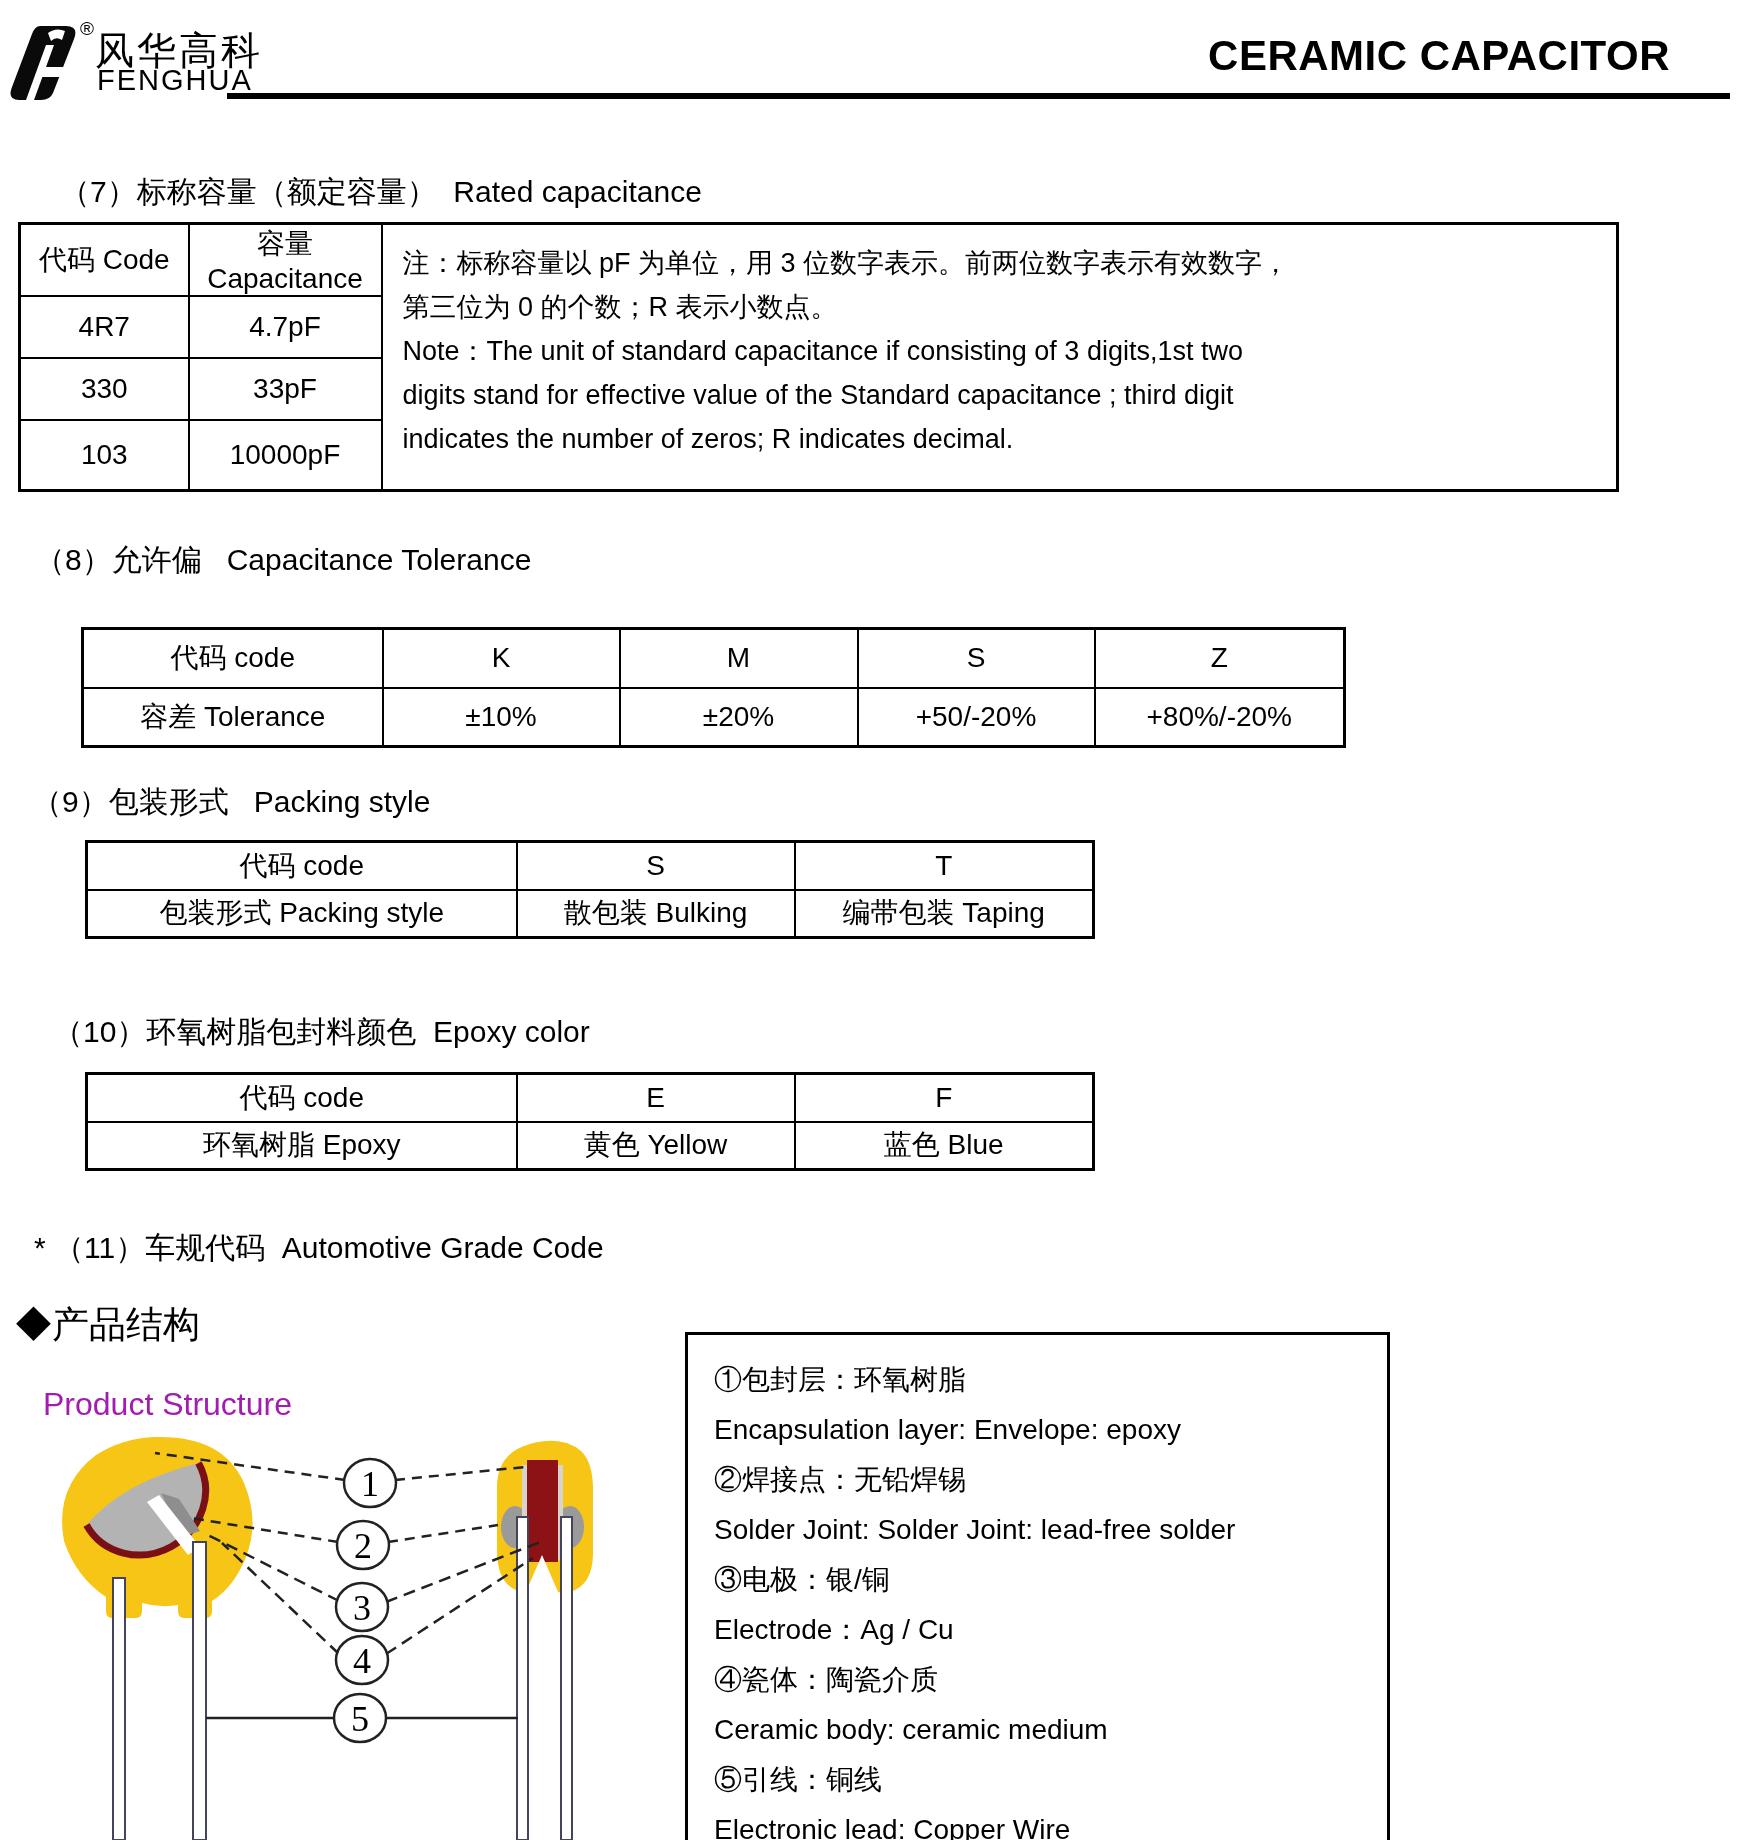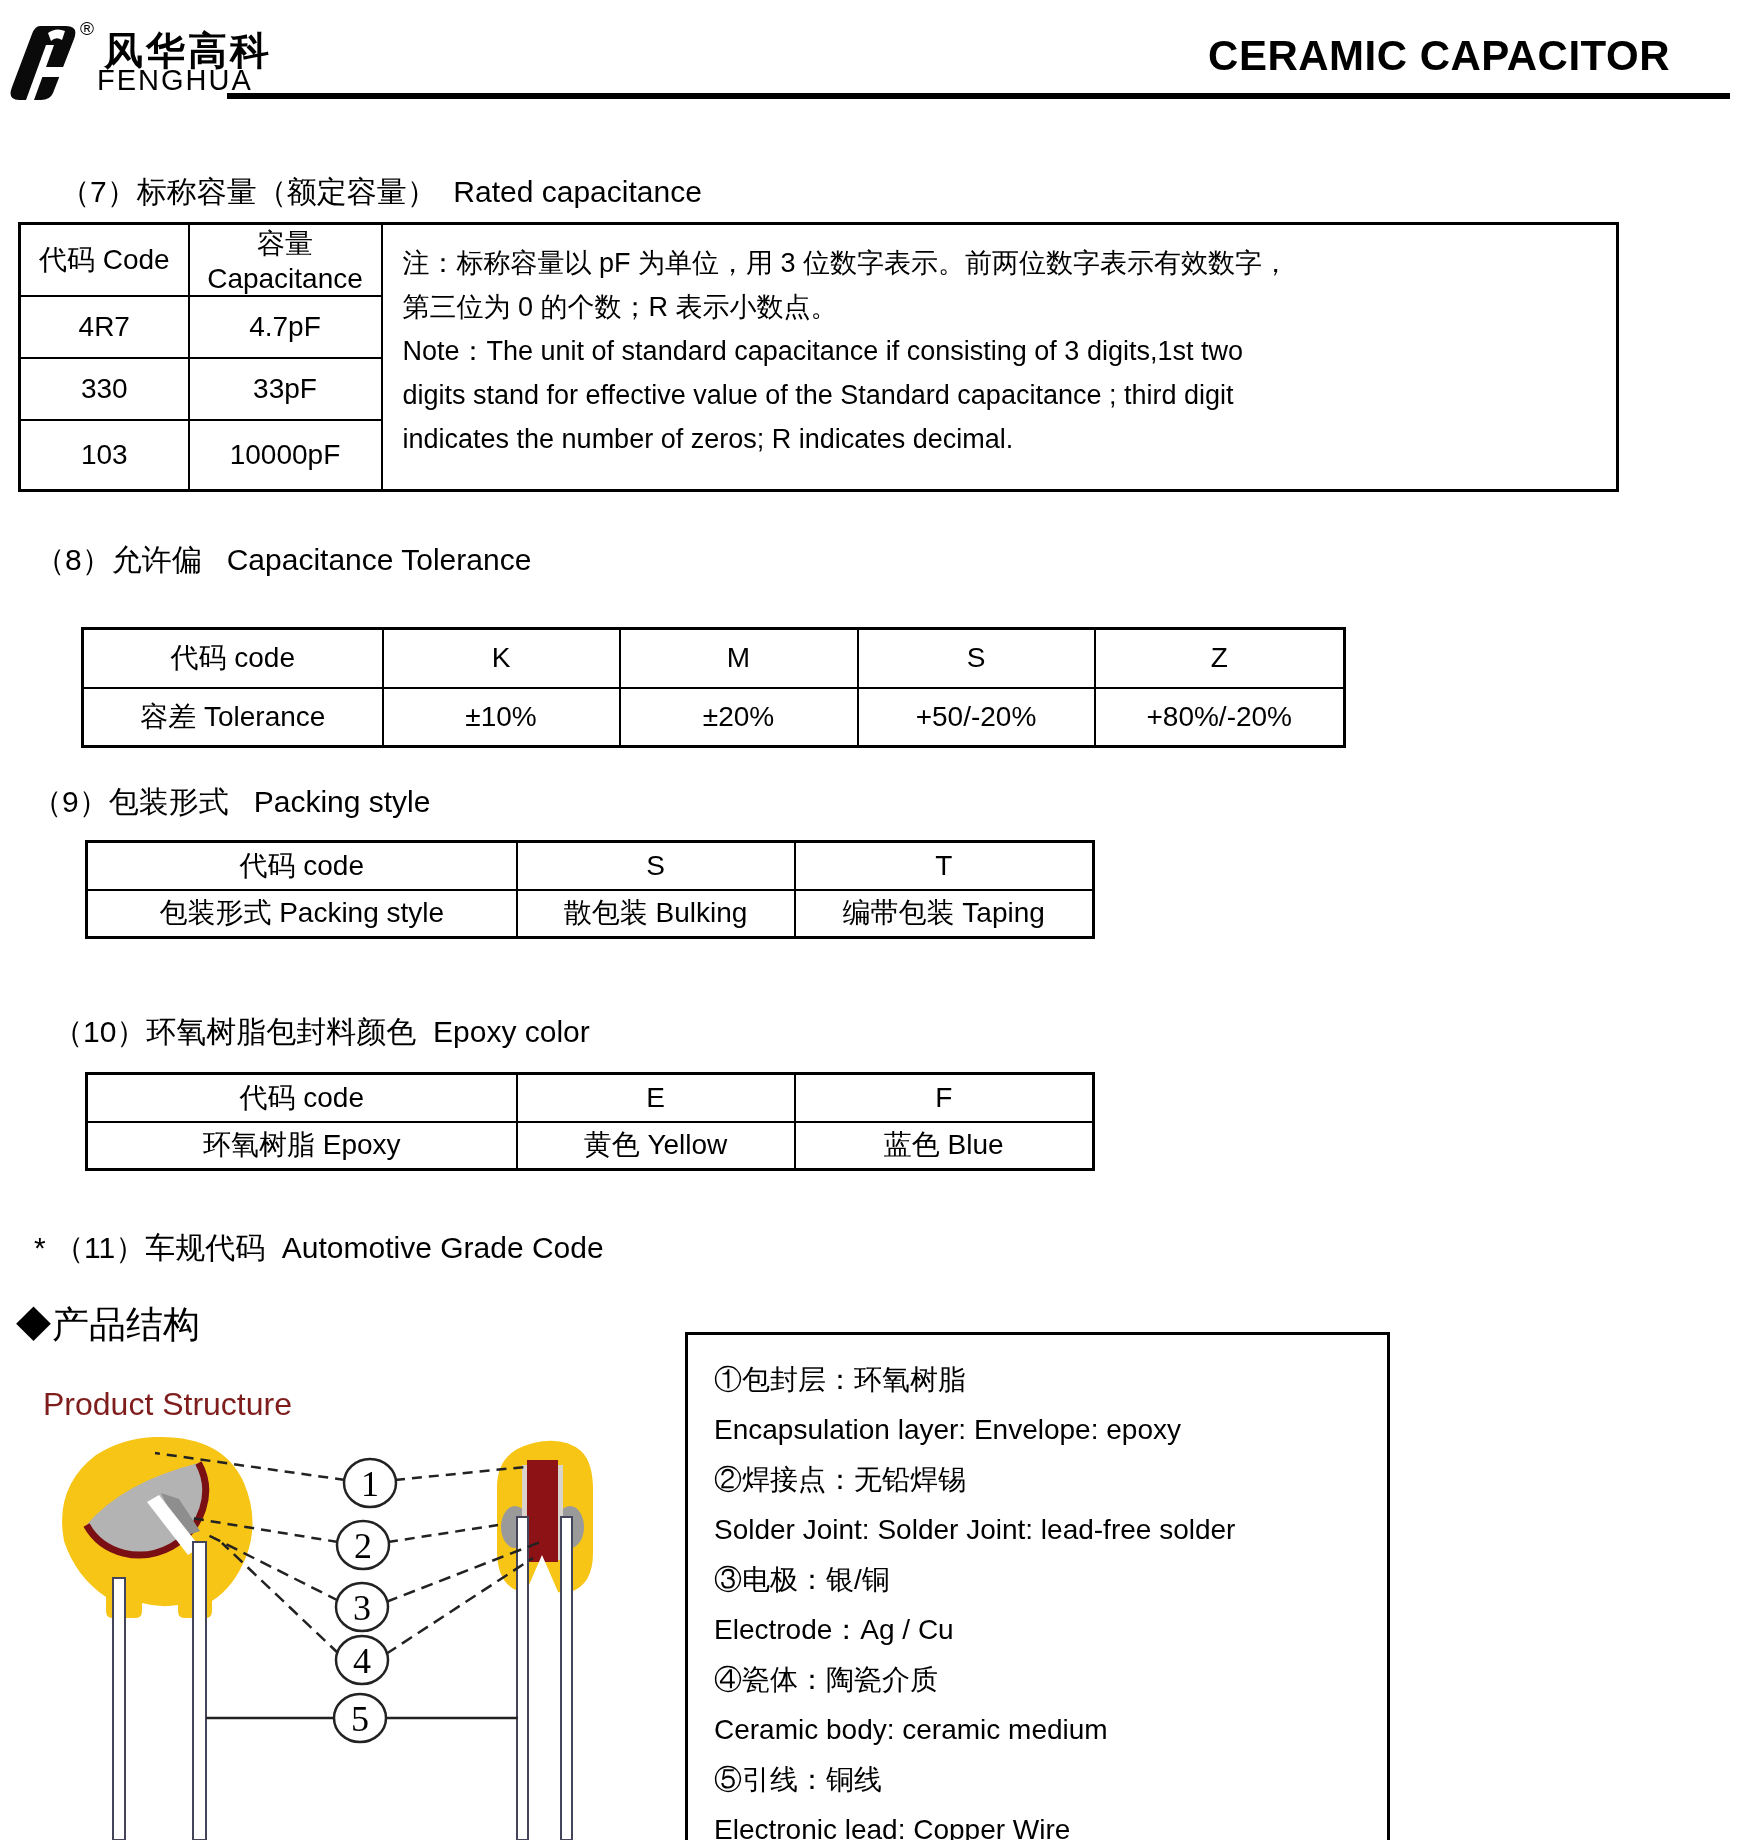--- a/index.html
+++ b/index.html
@@ -6,21 +6,21 @@
   html, body { background: #ffffff; }
   body {
     width: 1742px; height: 1840px;
     position: relative; overflow: hidden;
     font-family: "Liberation Sans", sans-serif;
     color: #000;
   }
   .abs { position: absolute; }
 
   
-  .logo-cn { left: 95px; top: 24px; font-size: 39px; font-weight: bold; letter-spacing: 3px; margin-left: 9px; }
+  .logo-cn { left: 95px; top: 24px; font-size: 39px; font-weight: normal; letter-spacing: 3px; }
   .logo-en { left: 97px; top: 64px; font-size: 29px; font-weight: normal; letter-spacing: 2px; }
   .logo-reg { left: 80px; top: 18px; font-size: 19px; }
   .doc-title { top: 32px; right: 72px; font-size: 42px; font-weight: bold; letter-spacing: 0.5px; }
   .header-rule { left: 227px; top: 93px; width: 1503px; height: 6px; background: #000; }
 
   
   .sec-h { font-size: 30px; white-space: pre; }
   .h7  { left: 60px;  top: 172px; }
   .h8  { left: 35px;  top: 540px; }
   .h9  { left: 32px;  top: 782px; }
@@ -44,21 +44,21 @@
   }
   .t2 { left: 81px; top: 627px; width: 1262px; }
   .t2 tr { height: 59px; }
   .t3 { left: 85px; top: 840px; width: 1007px; }
   .t3 tr { height: 48px; }
   .t4 { left: 85px; top: 1072px; width: 1007px; }
   .t4 tr { height: 48px; }
 
   
   .ps-cn { left: 15px; top: 1300px; font-size: 37px; font-weight: normal; }
-  .ps-en { left: 43px; top: 1386px; font-size: 32px; color: #7f1d1d; text-align: center; }
+  .ps-en { left: 43px; top: 1386px; font-size: 32px; color: #a21caf; text-align: center; }
 
   .legend-box {
     left: 685px; top: 1332px; width: 705px; height: 520px;
     border: 3px solid #000; padding: 20px 26px; background: #fff;
   }
   .legend-line { font-size: 28px; line-height: 50px; white-space: nowrap; }
 
   .diagram { left: 48px; top: 1425px; }
 </style>
 </head>

